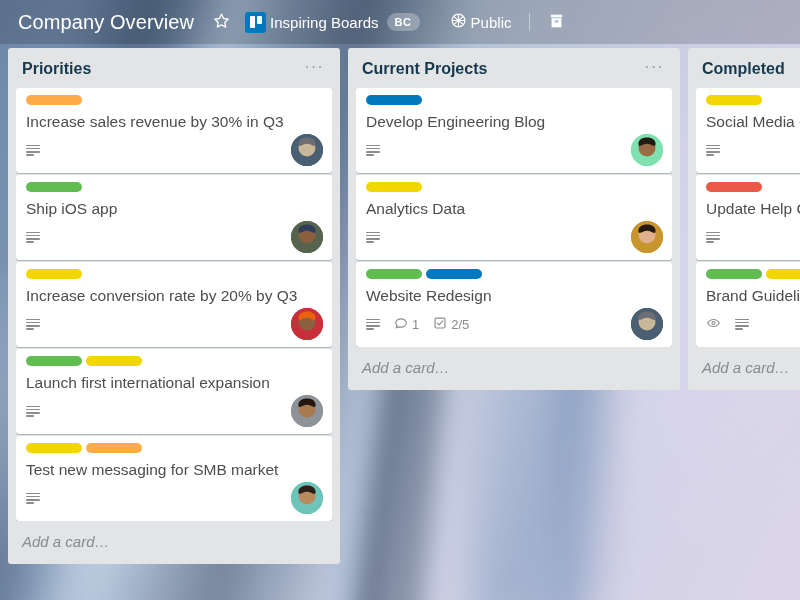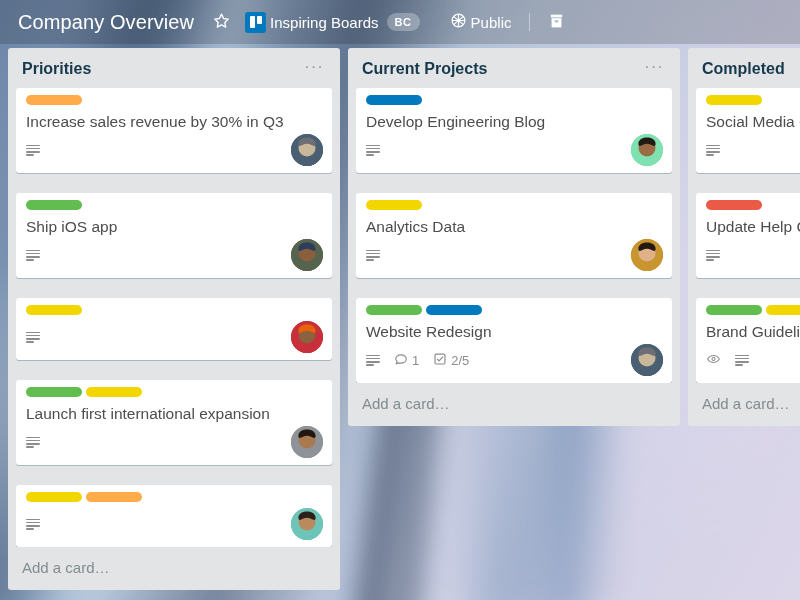--- a/index.html
+++ b/index.html
@@ -148,21 +148,21 @@
     color: #8c9ba5;
     font-size: 17px;
     letter-spacing: 1px;
     line-height: 8px;
     padding: 2px 6px 6px 6px;
   }
   .cards {
     padding: 0 8px;
     display: flex;
     flex-direction: column;
-    gap: 20px;
+    gap: 2px;
     overflow: hidden;
   }
   .card {
     background: #ffffff;
     border-radius: 3px;
     box-shadow: 0 1px 0 rgba(9,45,66,.25);
     padding: 7px 9px 7px 10px;
     min-height: 40px;
   }
   .labels { display: flex; gap: 4px; margin-bottom: 6px; }
@@ -198,20 +198,21 @@
     flex: none;
     overflow: hidden;
     position: relative;
   }
   .avatar .face { position:absolute; inset:0; }
   .add-card {
     padding: 12px 14px 8px 14px;
     color: #838c91;
     font-size: 15px;
     white-space: nowrap;
+    font-style: italic;
   }
   
   .ico-desc { width: 14px; height: 11px; position: relative; display:inline-block; }
   .ico-desc span { position:absolute; left:0; height:1.7px; background:#8c8c8c; border-radius:1px; }
   .ico-desc span:nth-child(1){ top:0;    width:14px; }
   .ico-desc span:nth-child(2){ top:3.2px;width:14px; }
   .ico-desc span:nth-child(3){ top:6.4px;width:14px; }
   .ico-desc span:nth-child(4){ top:9.6px;width:8px; }
 </style>
 </head>
@@ -333,20 +334,21 @@
                   <path d="M16 3.5c5.2 0 8.6 2.6 8.6 6.2 0 1.3-.5 2.2-1.2 2.2-2.4 0-4.2-2.2-7.4-2.2s-5 2.2-7.4 2.2c-.7 0-1.2-.9-1.2-2.2 0-3.6 3.4-6.2 8.6-6.2z" fill="#2d3d5a"></path>
                   <path d="M6 32c1.4-5.4 5.2-8.2 10-8.2S24.6 26.6 26 32z" fill="#55634f"></path>
                 </svg>
               </div>
             </div>
           </div>
           <div class="card">
             <div class="labels">
               <div class="label-chip" style="background: rgb(242, 214, 0);"></div>
             </div>
+            <div class="card-title">Increase conversion rate by 20% by Q3</div>
             <div class="card-bottom">
               <div class="badges">
                 <span class="badge">
                   <span class="ico-desc">
                     <span></span>
                     <span></span>
                     <span></span>
                     <span></span>
                   </span>
                 </span>
@@ -386,20 +388,21 @@
                   <path d="M6 32c1.4-5.4 5.2-8.2 10-8.2S24.6 26.6 26 32z" fill="#8e9299"></path>
                 </svg>
               </div>
             </div>
           </div>
           <div class="card">
             <div class="labels">
               <div class="label-chip" style="background: rgb(242, 214, 0);"></div>
               <div class="label-chip" style="background: rgb(255, 171, 74);"></div>
             </div>
+            <div class="card-title">Test new messaging for SMB market</div>
             <div class="card-bottom">
               <div class="badges">
                 <span class="badge">
                   <span class="ico-desc">
                     <span></span>
                     <span></span>
                     <span></span>
                     <span></span>
                   </span>
                 </span>

